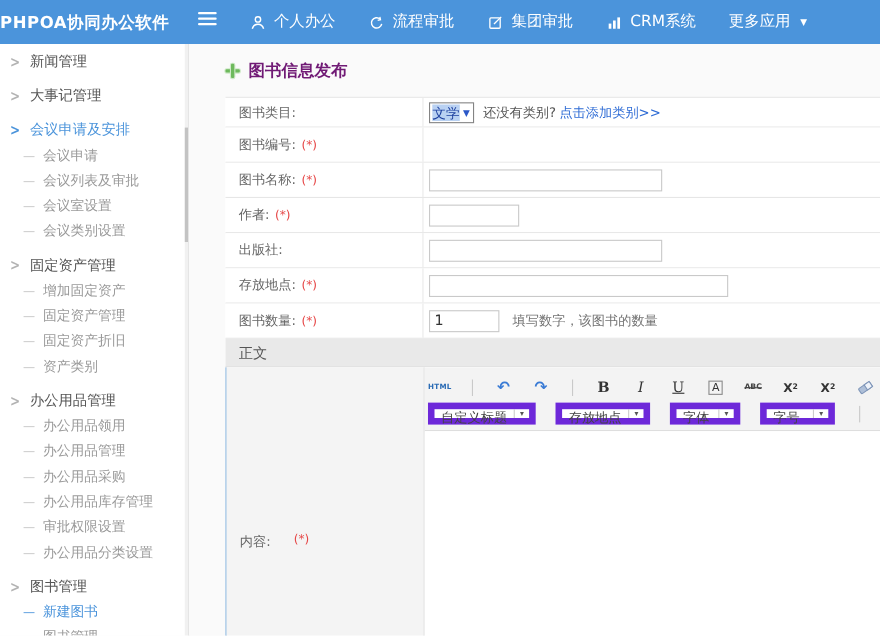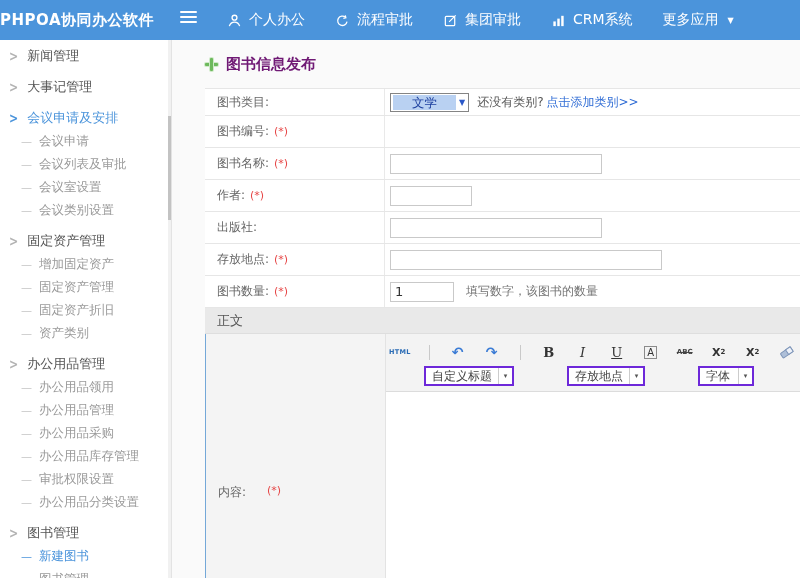--- a/index.html
+++ b/index.html
@@ -41,21 +41,21 @@
   
   .form-table { margin-top:12px; border-top:1px solid #e6e6e6; background:#fff; }
   .frow { display:flex; border-bottom:1px solid #e6e6e6; background:#fff; align-items:stretch; }
   .frow.r1 { height:27px; } .frow.rn { height:32px; }
   .cell-label { width:180px; flex:none; display:flex; align-items:center; gap:5px; padding-left:12px; font-size:12px; color:#666; border-right:1px solid #e9e9e9; }
   .req { color:#e64545; font-size:11px; }
   .cell-field { flex:1; display:flex; align-items:center; padding-left:5px; overflow:hidden; }
   .ipt { height:20px; border:1px solid #c9c9c9; font-size:13px; color:#333; padding:0 4px; font-family:inherit; background:#fff; }
   .w-code{width:152px} .w-name{width:212px} .w-auth{width:82px} .w-pub{width:212px} .w-loc{width:272px} .w-qty{width:64px}
   .sel { display:inline-flex; align-items:center; border:1px solid #848484; height:19px; padding:0 3px 0 2px; background:#fff; cursor:pointer; }
-  .sel-val { background:#b9d1f2; color:#1c3f9e; font-size:12.5px; padding:0 19px; line-height:15px; }
+  .sel-val { background:#b9d1f2; color:#1c3f9e; font-size:12.5px; padding:0 0; line-height:15px; }
   .sel-caret { color:#2b58c8; font-size:8px; margin-left:3px; }
   .hint { margin-left:8px; font-size:12px; color:#555; }
   .link { margin-left:3px; font-size:12px; color:#2f6cd5; cursor:pointer; }
   .qty-hint { margin-left:12px; font-size:12px; color:#737373; }
   .section-bar { height:26px; background:#e9e9e9; border-bottom:1px solid #dedede; display:flex; align-items:center; padding-left:12px; font-size:13px; color:#555; }
   
   .ed-row-wrap { display:flex; height:245px; border-left:1px solid #74a8d8; background:#fff; }
   .content-cell { width:180px; flex:none; background:#f4f4f4; border-right:1px solid #e3e3e3; display:flex; align-items:flex-start; gap:21px; padding:150px 0 0 12px; font-size:12px; color:#666; }
   .editor-cell { flex:1; display:flex; flex-direction:column; overflow:hidden; }
   .ed-toolbar { background:#f3f3f3; border-bottom:1px solid #dcdcdc; padding:6px 3px 3px 3px; }
@@ -76,21 +76,21 @@
   .t-paste .pbox { width:13px; height:14px; border:1px solid #7e95b8; background:#fff; position:relative; }
   .t-paste .pbox::before { content:""; position:absolute; left:2px; top:3px; width:7px; height:2px; background:#e67e22; }
   .t-paste .pbox::after { content:""; position:absolute; left:4.5px; top:3px; width:2px; height:8px; background:#e67e22; }
   .fc-a { font-weight:bold; font-size:12px; border-bottom:2px solid #d43c3c; line-height:12px; }
   .ddc { font-size:7px; color:#666; margin-left:3px; }
   .t-pen { color:#e08b2d; font-size:13px; }
   .lst { width:13px; height:11px; display:inline-block;
     background:
       repeating-linear-gradient(to bottom,#4d6fae 0 2px,transparent 2px 4.5px) 0 0/2px 11px no-repeat,
       repeating-linear-gradient(to bottom,#8aa6d6 0 2px,transparent 2px 4.5px) 4px 0/9px 11px no-repeat; }
-  .dd { display:inline-flex; align-items:center; height:20px; border:2px solid #6d28d9; background:#fff; font-size:12px; color:#444; margin-right:4px; cursor:pointer; flex:none;margin-left:35px; }
+  .dd { display:inline-flex; align-items:flex-start; height:20px; border:6px solid #6d28d9; background:#fff; font-size:12px; color:#444; margin-right:4px; cursor:pointer; flex:none; }
   .dd-l { padding:0 6px; white-space:nowrap; }
   .dd-c { width:14px; height:100%; border-left:1px solid #ccc; display:flex; align-items:center; justify-content:center; font-size:7px; color:#555; }
   .alg { display:flex; flex-direction:column; gap:1px; width:13px; }
   .alg i { display:block; height:2px; background:#9aa4b2; width:13px; }
   .alg.left i:nth-child(even) { width:9px; }
   .alg.center { align-items:center; } .alg.center i:nth-child(even){ width:9px; }
   .alg.right { align-items:flex-end; } .alg.right i:nth-child(even){ width:9px; }
   .ring-ic { position:relative; width:16px; height:10px; }
   .ring-ic::before, .ring-ic::after { content:""; position:absolute; top:1px; width:7px; height:7px; border:2px solid #97a2ae; border-radius:50%; }
   .ring-ic::before { left:0; } .ring-ic::after { left:6px; }

